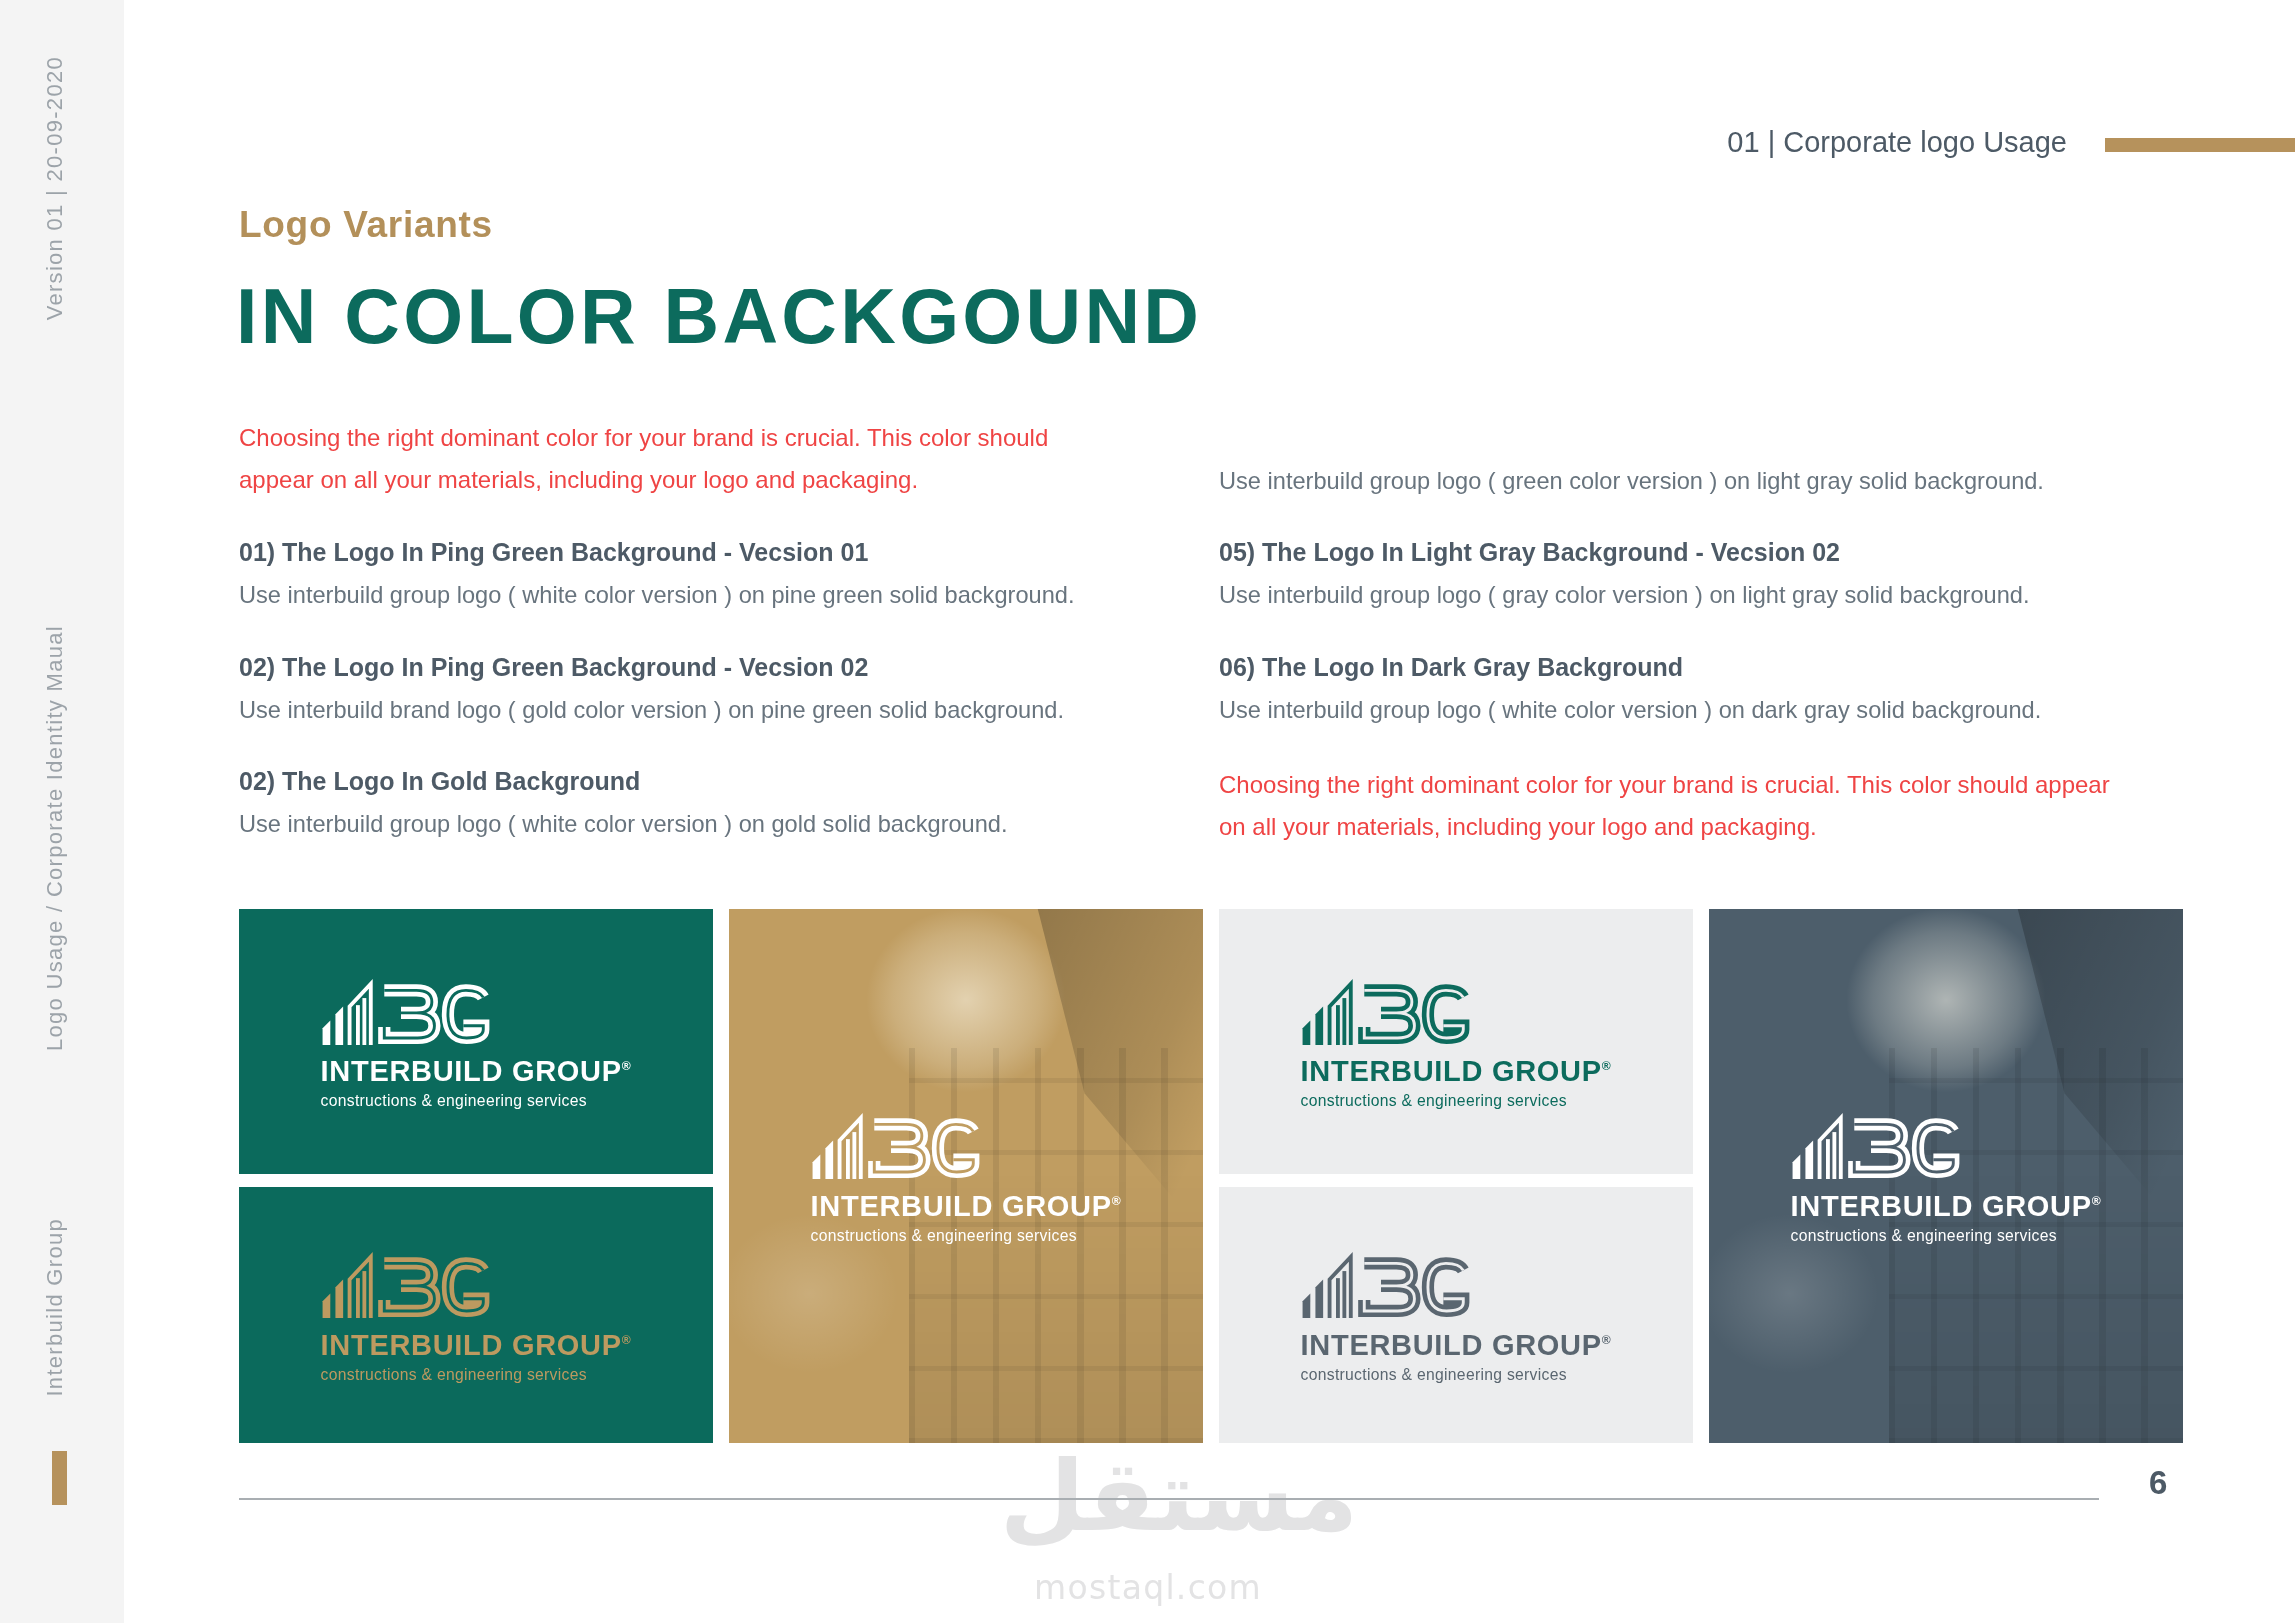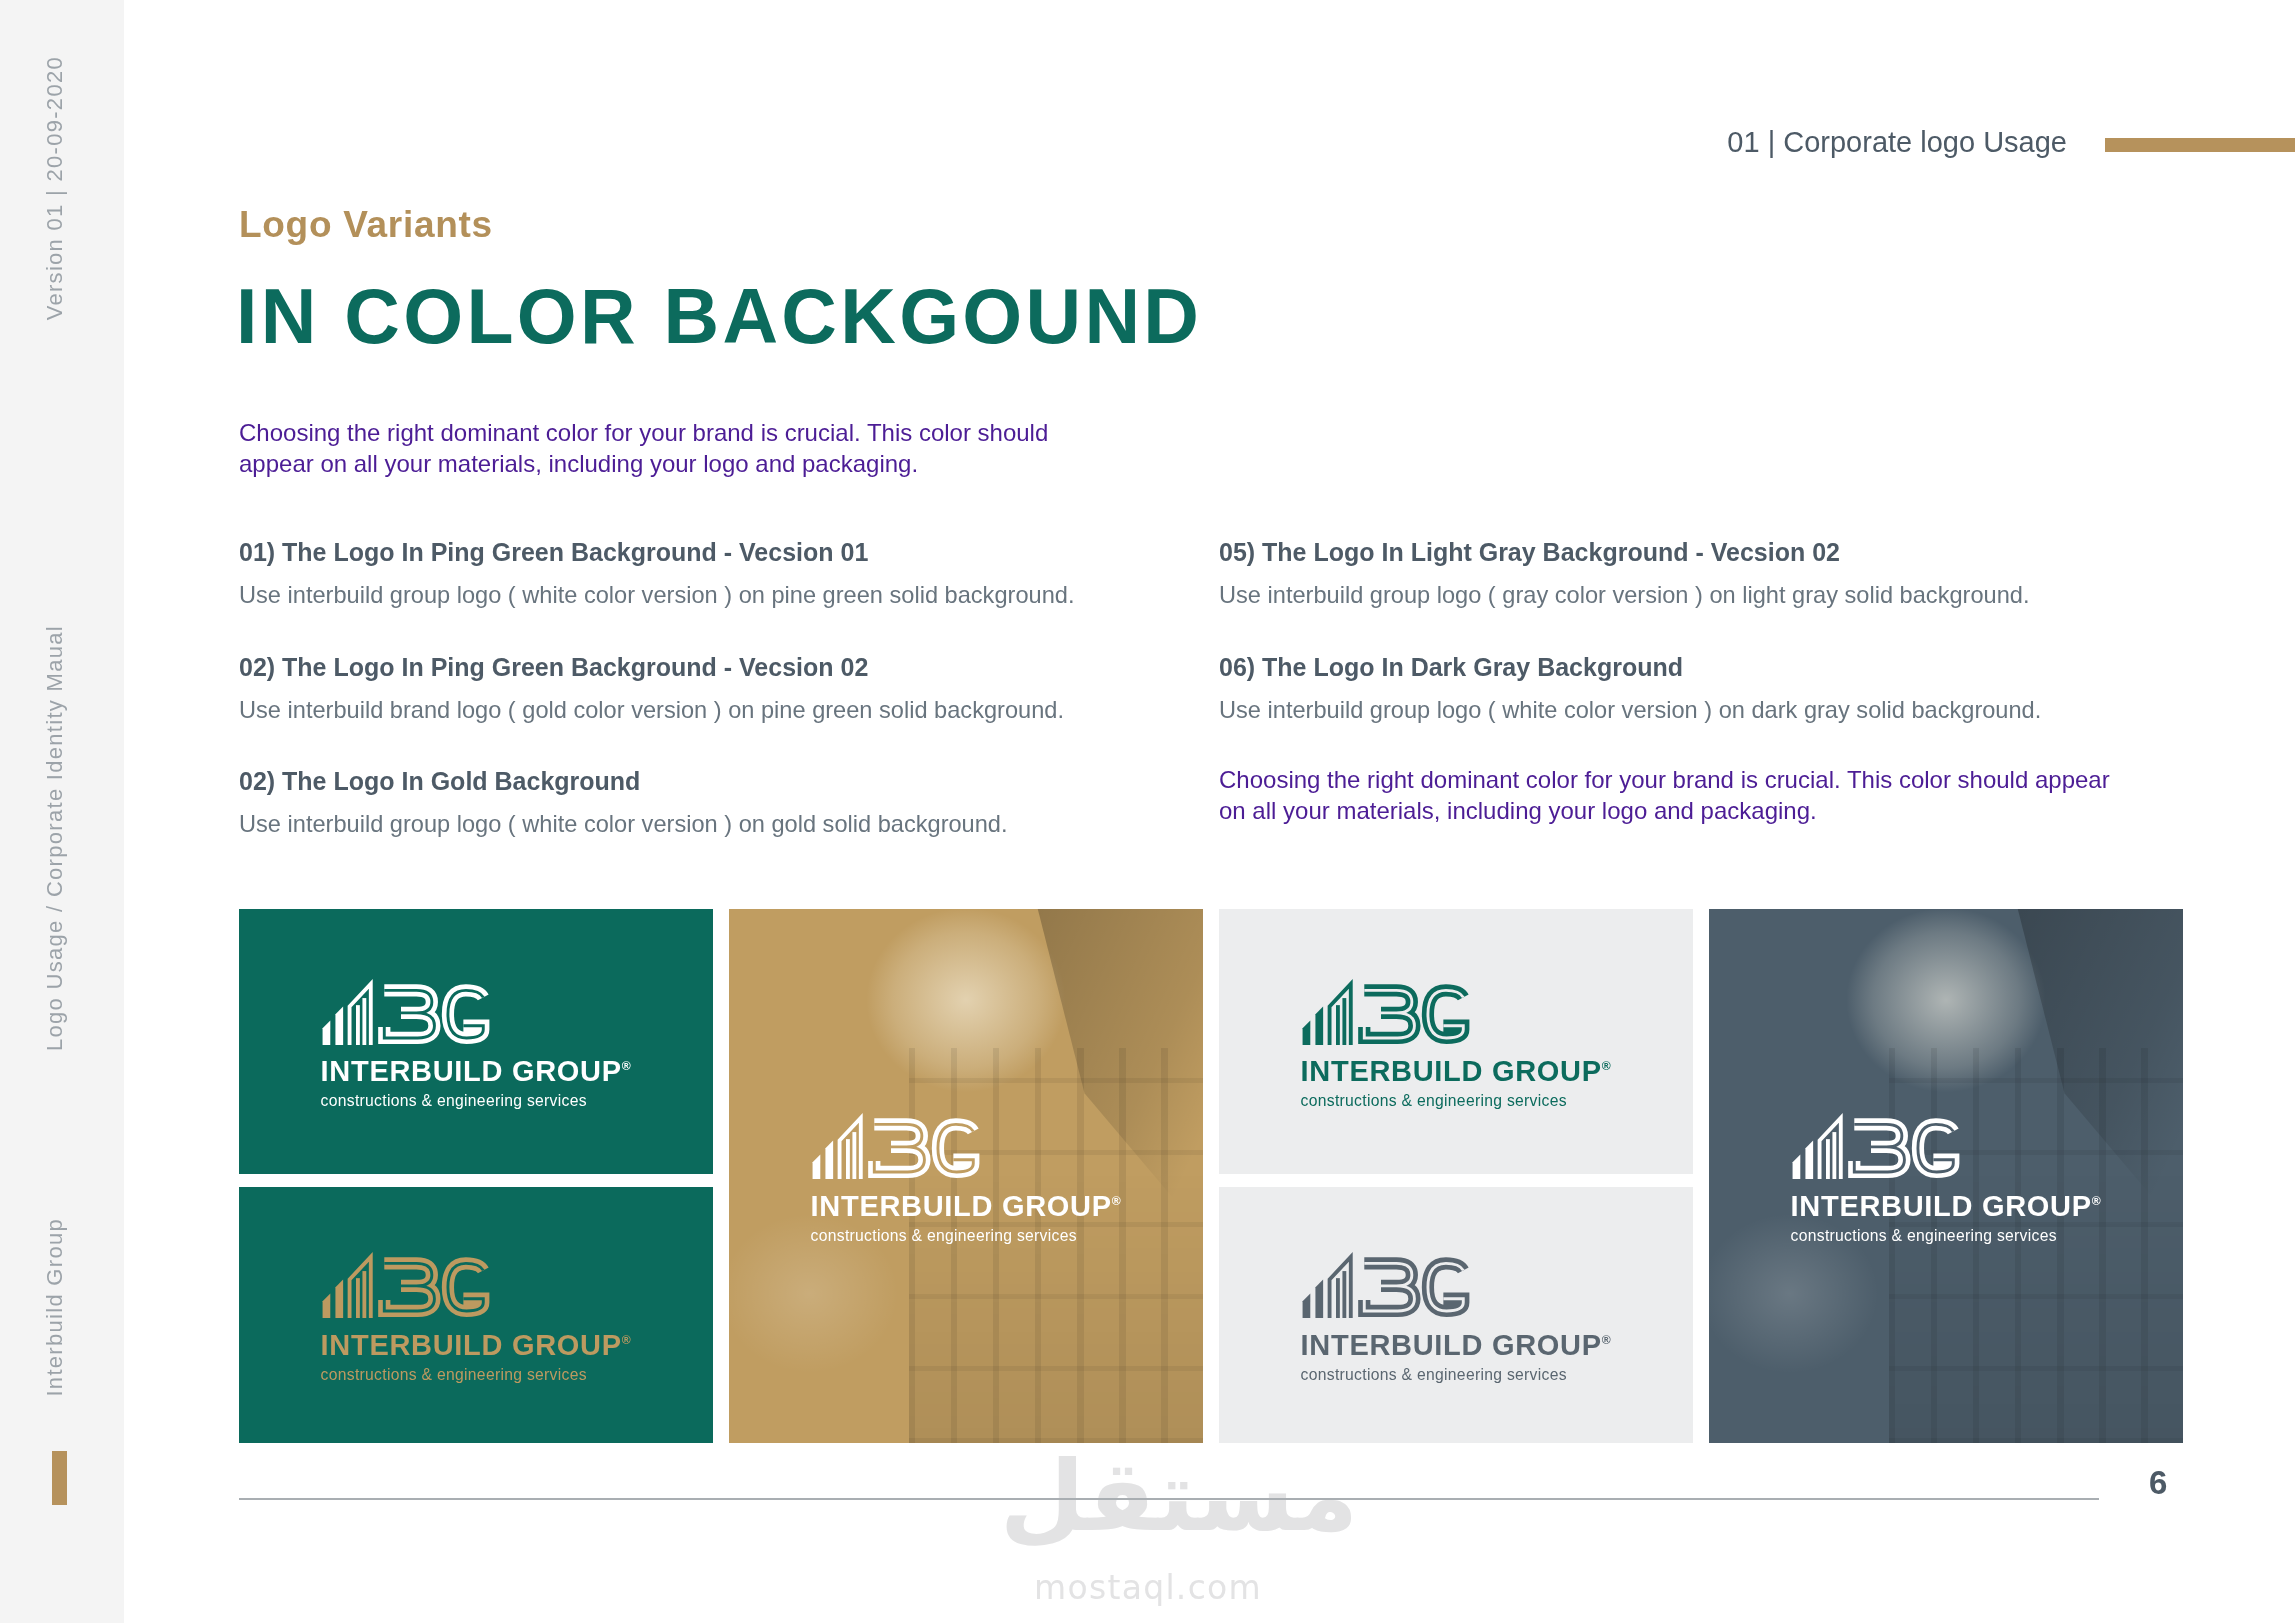--- a/index.html
+++ b/index.html
@@ -19,21 +19,21 @@
   .crumb{position:absolute;top:126px;right:228px;font-size:29px;color:#4D5A66;}
   .crumb-bar{position:absolute;left:2105px;top:138px;width:190px;height:13.7px;background:#B6925C;}
 
   
   .kicker{position:absolute;left:239px;top:204px;font-size:37px;font-weight:bold;
           color:#B3905A;letter-spacing:0.7px;}
   .main-title{position:absolute;left:236px;top:272px;font-size:77px;font-weight:bold;
           color:#0C6B5D;letter-spacing:3.3px;}
 
   
-  .para{position:absolute;font-size:24px;line-height:31px;color:#4c1d95;white-space:pre-line;}
+  .para{position:absolute;font-size:24px;line-height:42px;color:#ef4444;white-space:pre-line;}
   .item-h{position:absolute;font-size:25px;font-weight:bold;color:#4D5A66;}
   .item-b{position:absolute;font-size:23.6px;color:#68747E;}
   .colL{left:239px;}
   .colR{left:1219px;}
 
   
   .swatch{position:absolute;width:474px;background:var(--bg);--pin:var(--bg);
           display:flex;align-items:center;justify-content:center;overflow:hidden;}
   .sw1{left:239px;top:909px;height:265px;}
   .sw2{left:239px;top:1187px;height:256px;}
@@ -94,20 +94,21 @@
 
   <div class="para colL" style="top:417px;">Choosing the right dominant color for your brand is crucial. This color should
 appear on all your materials, including your logo and packaging.</div>
   <div class="item-h colL" style="top:538px;">01) The Logo In Ping Green Background - Vecsion 01</div>
   <div class="item-b colL" style="top:582px;">Use interbuild group logo ( white color version ) on pine green solid background.</div>
   <div class="item-h colL" style="top:653px;">02) The Logo In Ping Green Background - Vecsion 02</div>
   <div class="item-b colL" style="top:697px;">Use interbuild brand logo ( gold color version ) on pine green solid background.</div>
   <div class="item-h colL" style="top:767px;">02) The Logo In Gold Background</div>
   <div class="item-b colL" style="top:811px;">Use interbuild group logo ( white color version ) on gold solid background.</div>
 
+  <div class="item-b colR" style="top:468px;">Use interbuild group logo ( green color version ) on light gray solid background.</div>
   <div class="item-h colR" style="top:538px;">05) The Logo In Light Gray Background - Vecsion 02</div>
   <div class="item-b colR" style="top:582px;">Use interbuild group logo ( gray color version ) on light gray solid background.</div>
   <div class="item-h colR" style="top:653px;">06) The Logo In Dark Gray Background</div>
   <div class="item-b colR" style="top:697px;">Use interbuild group logo ( white color version ) on dark gray solid background.</div>
   <div class="para colR" style="top:764px;">Choosing the right dominant color for your brand is crucial. This color should appear
 on all your materials, including your logo and packaging.</div>
 
   <div class="swatch sw1" style="--bg: #0B6A5C; color: rgb(255, 255, 255);">
     <div class="logo">
       <span class="mark-slot">

